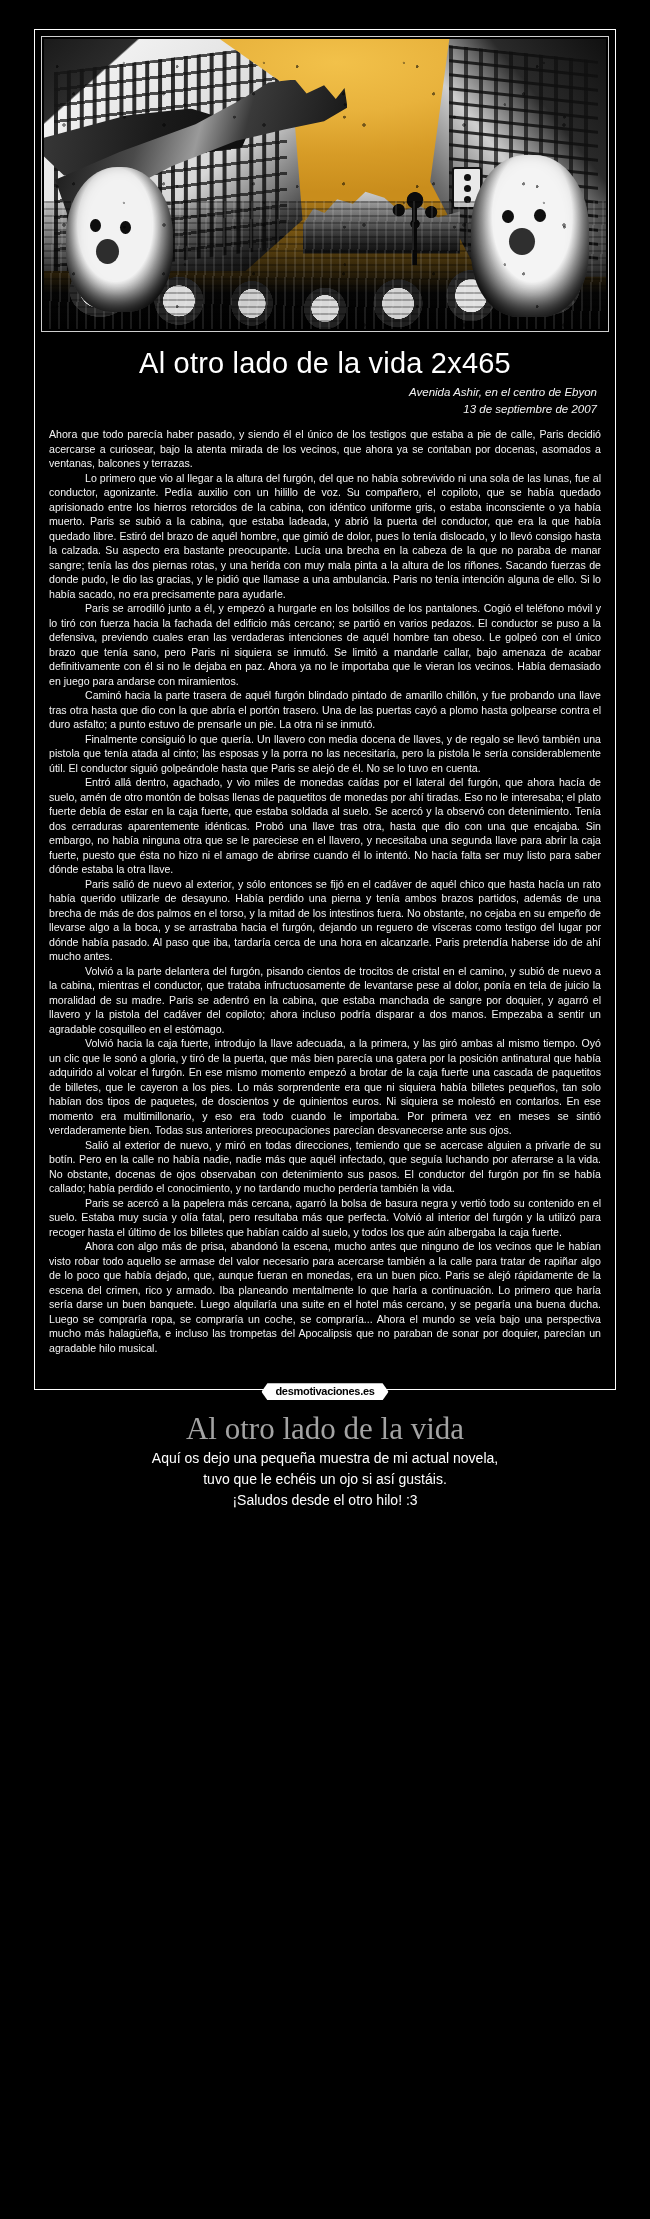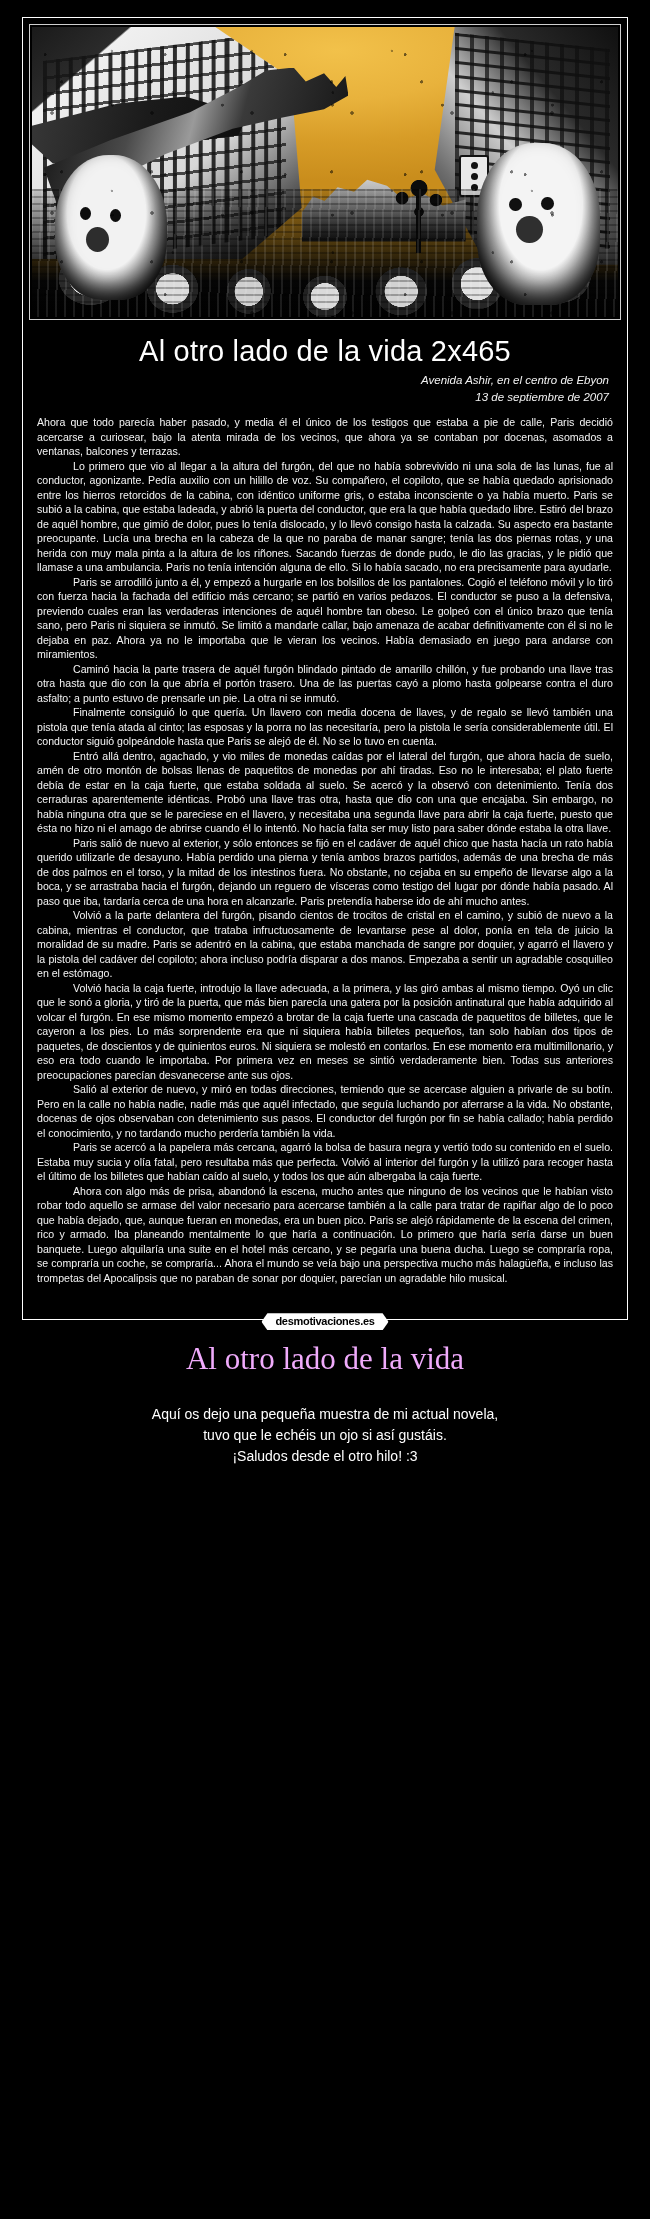--- a/index.html
+++ b/index.html
@@ -10,21 +10,21 @@
   body {
     width: 650px;
     min-height: 2219px;
     font-family: "Liberation Sans", sans-serif;
     color: #ffffff;
   }
   .poster {
     width: 650px;
     background: #000;
     position: relative;
-    padding: 0;
+    padding: 12px;
   }
 
   
   .frame {
     margin: 17px 22px 0 22px;
     border: 1px solid #ffffff;
     padding: 0;
     background: #000;
     position: relative;
   }
@@ -244,24 +244,24 @@
     white-space: nowrap;
   }
 
   
   .footer {
     padding: 22px 20px 26px 20px;
     text-align: center;
   }
   .footer-title {
     font-family: "Liberation Serif", serif;
-    color: #f0abfc;
+    color: #a3a3a3;
     font-size: 31px;
     line-height: 1.1;
-    margin-bottom: 28px;
+    margin-bottom: 2px;
   }
   .footer-lines {
     font-size: 14px;
     font-weight: 400;
     line-height: 1.5;
     color: #ffffff;
   }
 </style>
 </head>
 <body>
@@ -287,21 +287,21 @@
     </div>
 
     <div class="title">Al otro lado de la vida 2x465</div>
 
     <div class="subtitles">
       <div>Avenida Ashir, en el centro de Ebyon</div>
       <div>13 de septiembre de 2007</div>
     </div>
 
     <div class="body-text">
-      <p class="first">Ahora que todo parecía haber pasado, y media él el único de los testigos que estaba a pie de calle, Paris decidió acercarse a curiosear, bajo la atenta mirada de los vecinos, que ahora ya se contaban por docenas, asomados a ventanas, balcones y terrazas.</p>
+      <p class="first">Ahora que todo parecía haber pasado, y siendo él el único de los testigos que estaba a pie de calle, Paris decidió acercarse a curiosear, bajo la atenta mirada de los vecinos, que ahora ya se contaban por docenas, asomados a ventanas, balcones y terrazas.</p>
       <p>Lo primero que vio al llegar a la altura del furgón, del que no había sobrevivido ni una sola de las lunas, fue al conductor, agonizante. Pedía auxilio con un hilillo de voz. Su compañero, el copiloto, que se había quedado aprisionado entre los hierros retorcidos de la cabina, con idéntico uniforme gris, o estaba inconsciente o ya había muerto. Paris se subió a la cabina, que estaba ladeada, y abrió la puerta del conductor, que era la que había quedado libre. Estiró del brazo de aquél hombre, que gimió de dolor, pues lo tenía dislocado, y lo llevó consigo hasta la calzada. Su aspecto era bastante preocupante. Lucía una brecha en la cabeza de la que no paraba de manar sangre; tenía las dos piernas rotas, y una herida con muy mala pinta a la altura de los riñones. Sacando fuerzas de donde pudo, le dio las gracias, y le pidió que llamase a una ambulancia. Paris no tenía intención alguna de ello. Si lo había sacado, no era precisamente para ayudarle.</p>
       <p>Paris se arrodilló junto a él, y empezó a hurgarle en los bolsillos de los pantalones. Cogió el teléfono móvil y lo tiró con fuerza hacia la fachada del edificio más cercano; se partió en varios pedazos. El conductor se puso a la defensiva, previendo cuales eran las verdaderas intenciones de aquél hombre tan obeso. Le golpeó con el único brazo que tenía sano, pero Paris ni siquiera se inmutó. Se limitó a mandarle callar, bajo amenaza de acabar definitivamente con él si no le dejaba en paz. Ahora ya no le importaba que le vieran los vecinos. Había demasiado en juego para andarse con miramientos.</p>
       <p>Caminó hacia la parte trasera de aquél furgón blindado pintado de amarillo chillón, y fue probando una llave tras otra hasta que dio con la que abría el portón trasero. Una de las puertas cayó a plomo hasta golpearse contra el duro asfalto; a punto estuvo de prensarle un pie. La otra ni se inmutó.</p>
       <p>Finalmente consiguió lo que quería. Un llavero con media docena de llaves, y de regalo se llevó también una pistola que tenía atada al cinto; las esposas y la porra no las necesitaría, pero la pistola le sería considerablemente útil. El conductor siguió golpeándole hasta que Paris se alejó de él. No se lo tuvo en cuenta.</p>
       <p>Entró allá dentro, agachado, y vio miles de monedas caídas por el lateral del furgón, que ahora hacía de suelo, amén de otro montón de bolsas llenas de paquetitos de monedas por ahí tiradas. Eso no le interesaba; el plato fuerte debía de estar en la caja fuerte, que estaba soldada al suelo. Se acercó y la observó con detenimiento. Tenía dos cerraduras aparentemente idénticas. Probó una llave tras otra, hasta que dio con una que encajaba. Sin embargo, no había ninguna otra que se le pareciese en el llavero, y necesitaba una segunda llave para abrir la caja fuerte, puesto que ésta no hizo ni el amago de abrirse cuando él lo intentó. No hacía falta ser muy listo para saber dónde estaba la otra llave.</p>
       <p>Paris salió de nuevo al exterior, y sólo entonces se fijó en el cadáver de aquél chico que hasta hacía un rato había querido utilizarle de desayuno. Había perdido una pierna y tenía ambos brazos partidos, además de una brecha de más de dos palmos en el torso, y la mitad de los intestinos fuera. No obstante, no cejaba en su empeño de llevarse algo a la boca, y se arrastraba hacia el furgón, dejando un reguero de vísceras como testigo del lugar por dónde había pasado. Al paso que iba, tardaría cerca de una hora en alcanzarle. Paris pretendía haberse ido de ahí mucho antes.</p>
       <p>Volvió a la parte delantera del furgón, pisando cientos de trocitos de cristal en el camino, y subió de nuevo a la cabina, mientras el conductor, que trataba infructuosamente de levantarse pese al dolor, ponía en tela de juicio la moralidad de su madre. Paris se adentró en la cabina, que estaba manchada de sangre por doquier, y agarró el llavero y la pistola del cadáver del copiloto; ahora incluso podría disparar a dos manos. Empezaba a sentir un agradable cosquilleo en el estómago.</p>
       <p>Volvió hacia la caja fuerte, introdujo la llave adecuada, a la primera, y las giró ambas al mismo tiempo. Oyó un clic que le sonó a gloria, y tiró de la puerta, que más bien parecía una gatera por la posición antinatural que había adquirido al volcar el furgón. En ese mismo momento empezó a brotar de la caja fuerte una cascada de paquetitos de billetes, que le cayeron a los pies. Lo más sorprendente era que ni siquiera había billetes pequeños, tan solo habían dos tipos de paquetes, de doscientos y de quinientos euros. Ni siquiera se molestó en contarlos. En ese momento era multimillonario, y eso era todo cuando le importaba. Por primera vez en meses se sintió verdaderamente bien. Todas sus anteriores preocupaciones parecían desvanecerse ante sus ojos.</p>
       <p>Salió al exterior de nuevo, y miró en todas direcciones, temiendo que se acercase alguien a privarle de su botín. Pero en la calle no había nadie, nadie más que aquél infectado, que seguía luchando por aferrarse a la vida. No obstante, docenas de ojos observaban con detenimiento sus pasos. El conductor del furgón por fin se había callado; había perdido el conocimiento, y no tardando mucho perdería también la vida.</p>
       <p>Paris se acercó a la papelera más cercana, agarró la bolsa de basura negra y vertió todo su contenido en el suelo. Estaba muy sucia y olía fatal, pero resultaba más que perfecta. Volvió al interior del furgón y la utilizó para recoger hasta el último de los billetes que habían caído al suelo, y todos los que aún albergaba la caja fuerte.</p>

